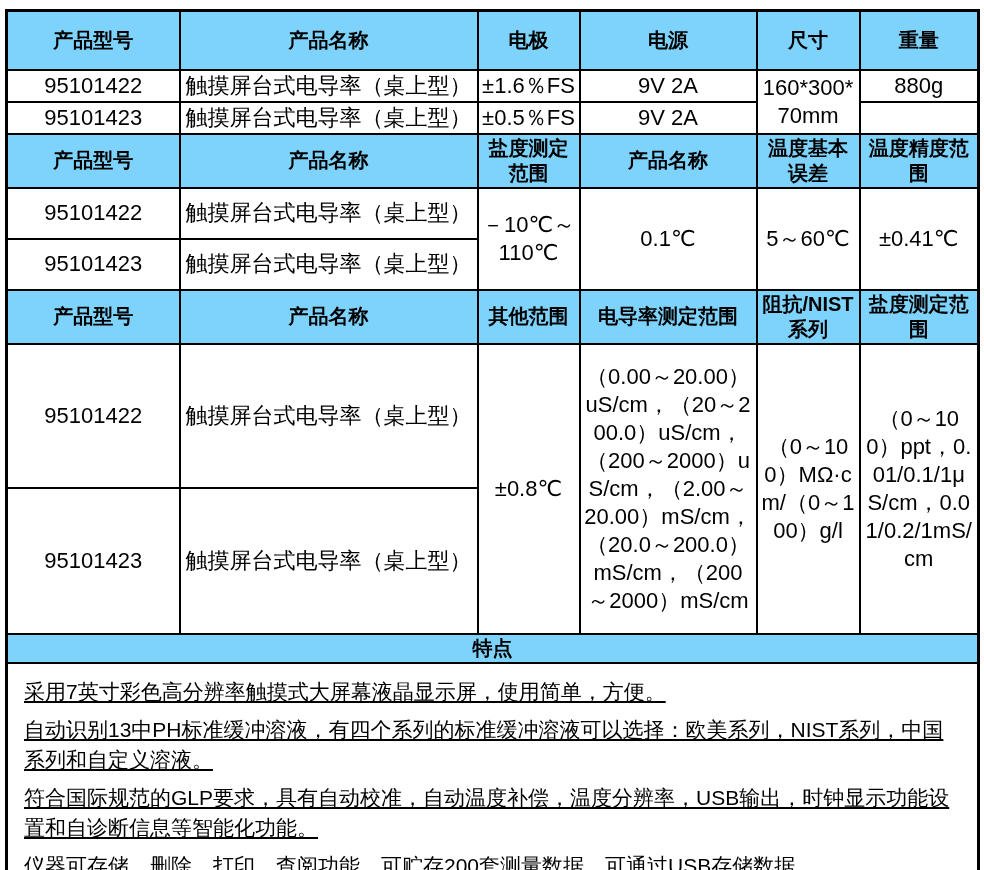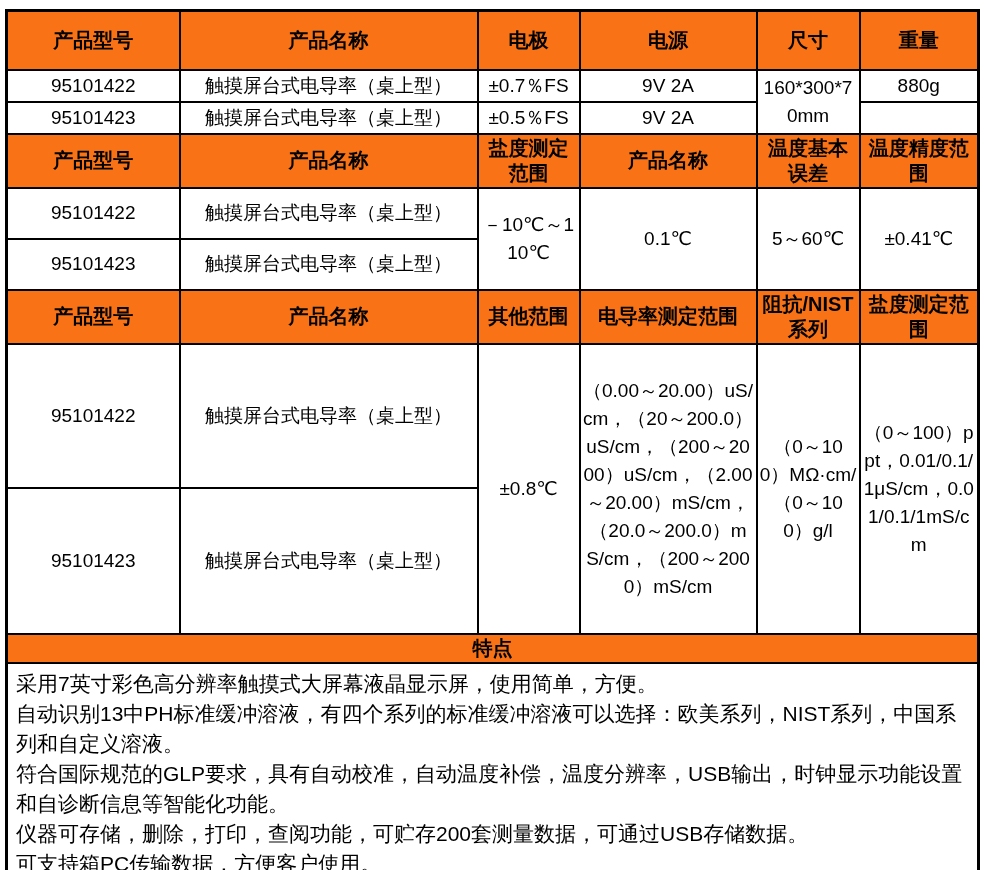--- a/index.html
+++ b/index.html
@@ -9,42 +9,42 @@
     table-layout:fixed;
     width:972px;
     height:858px;
     margin:9px 0 0 5px;
     border:3px solid #000;
   }
   .spec-table td{
     border:2px solid #000;
     text-align:center;
     vertical-align:middle;
-    font-size:19px;
+    font-size:22px;
     line-height:28px;
     padding:1px 2px;
     overflow:hidden;
   }
   td.hd{
-    background:#f97316;
+    background:#7dd3fc;
     font-weight:bold;
     font-size:20px;
     line-height:25px;
   }
   td.wrapcell{
     word-break:break-all;
   }
   td.features-cell{
     text-align:left;
     vertical-align:top;
     padding:5px 8px;
     font-size:21px;
     line-height:30px;
   }
-  .fline{margin:0;}
+  .fline{margin:8px;text-decoration:underline;}
 </style>
 </head>
 <body>
 
 <table class="spec-table">
   <colgroup>
     <col style="width:173px">
       <col style="width:298px">
       <col style="width:102px">
     <col style="width:177px">
@@ -58,21 +58,21 @@
     <td class="hd">产品名称</td>
     <td class="hd">电极</td>
     <td class="hd">电源</td>
     <td class="hd">尺寸</td>
     <td class="hd">重量</td>
   </tr>
 
   <tr style="height:31px">
     <td>95101422</td>
     <td>触摸屏台式电导率（桌上型）</td>
-    <td>±0.7％FS</td>
+    <td>±1.6％FS</td>
     <td>9V 2A</td>
     <td class="wrapcell" rowspan="2">160*300*70mm</td>
     <td>880g</td>
   </tr>
 
   <tr style="height:30px">
     <td>95101423</td>
     <td>触摸屏台式电导率（桌上型）</td>
     <td>±0.5％FS</td>
     <td>9V 2A</td>
@@ -110,21 +110,21 @@
     <td class="hd">阻抗/NIST系列</td>
     <td class="hd">盐度测定范围</td>
   </tr>
 
   <tr style="height:144px">
     <td>95101422</td>
     <td>触摸屏台式电导率（桌上型）</td>
     <td rowspan="2">±0.8℃</td>
     <td class="wrapcell" rowspan="2">（0.00～20.00）uS/cm，（20～200.0）uS/cm，（200～2000）uS/cm，（2.00～20.00）mS/cm，（20.0～200.0）mS/cm，（200～2000）mS/cm</td>
     <td class="wrapcell" rowspan="2">（0～100）MΩ·cm/（0～100）g/l</td>
-    <td class="wrapcell" rowspan="2">（0～100）ppt，0.01/0.1/1μS/cm，0.01/0.1/1mS/cm</td>
+    <td class="wrapcell" rowspan="2">（0～100）ppt，0.01/0.1/1μS/cm，0.01/0.2/1mS/cm</td>
   </tr>
 
   <tr style="height:146px">
     <td>95101423</td>
     <td>触摸屏台式电导率（桌上型）</td>
   </tr>
 
   <tr style="height:29px">
     <td class="hd" colspan="6">特点</td>
   </tr>

